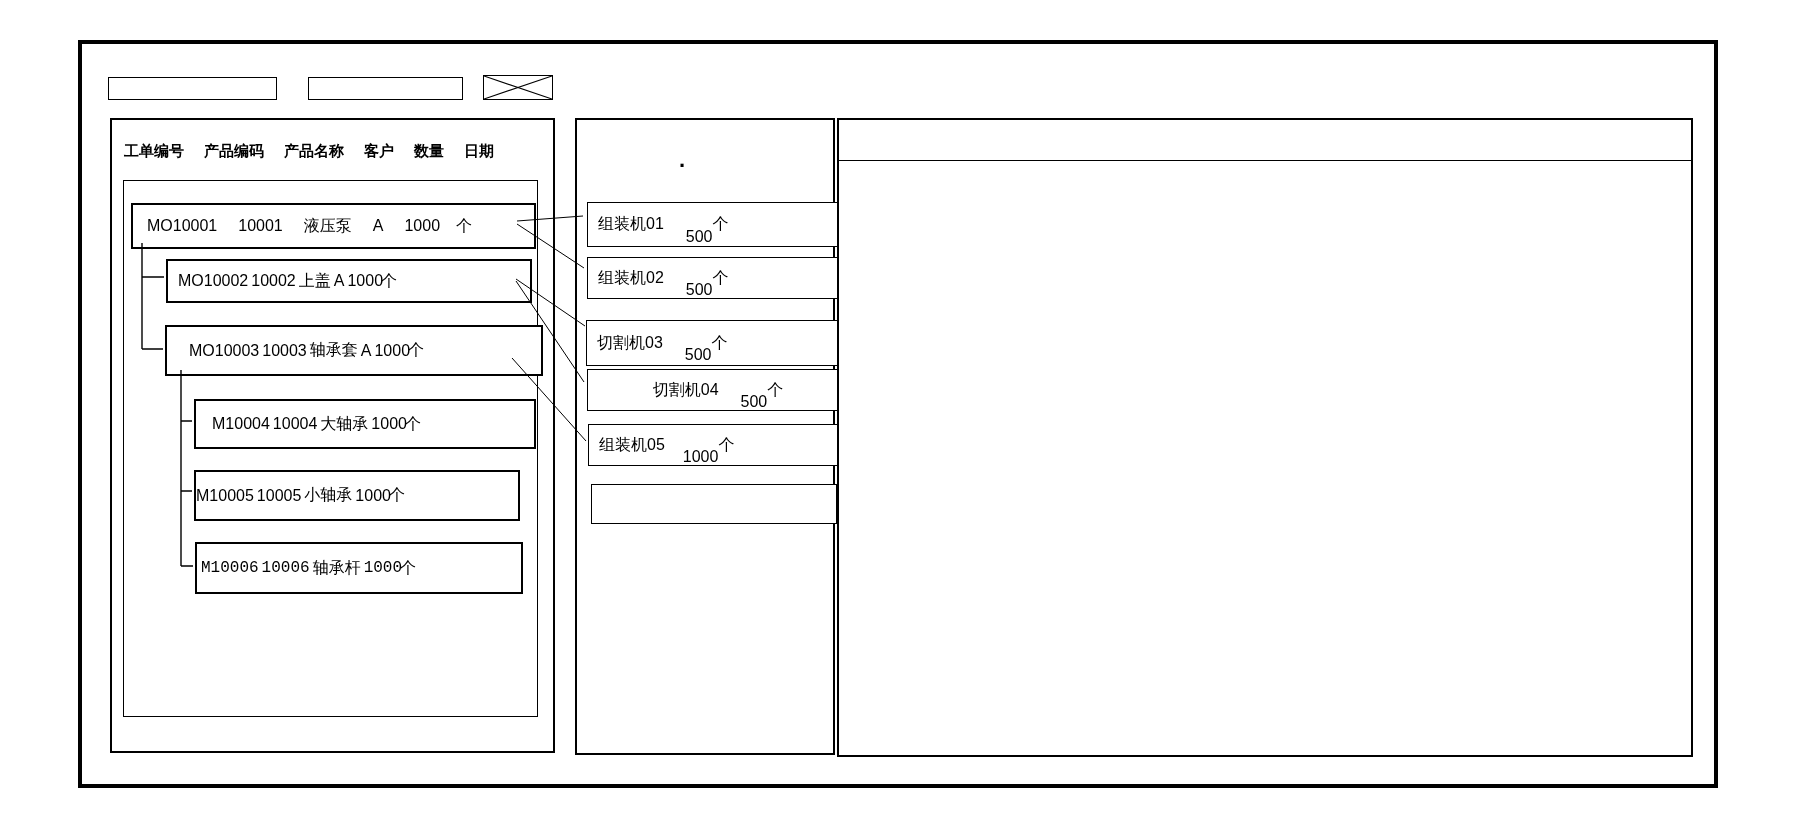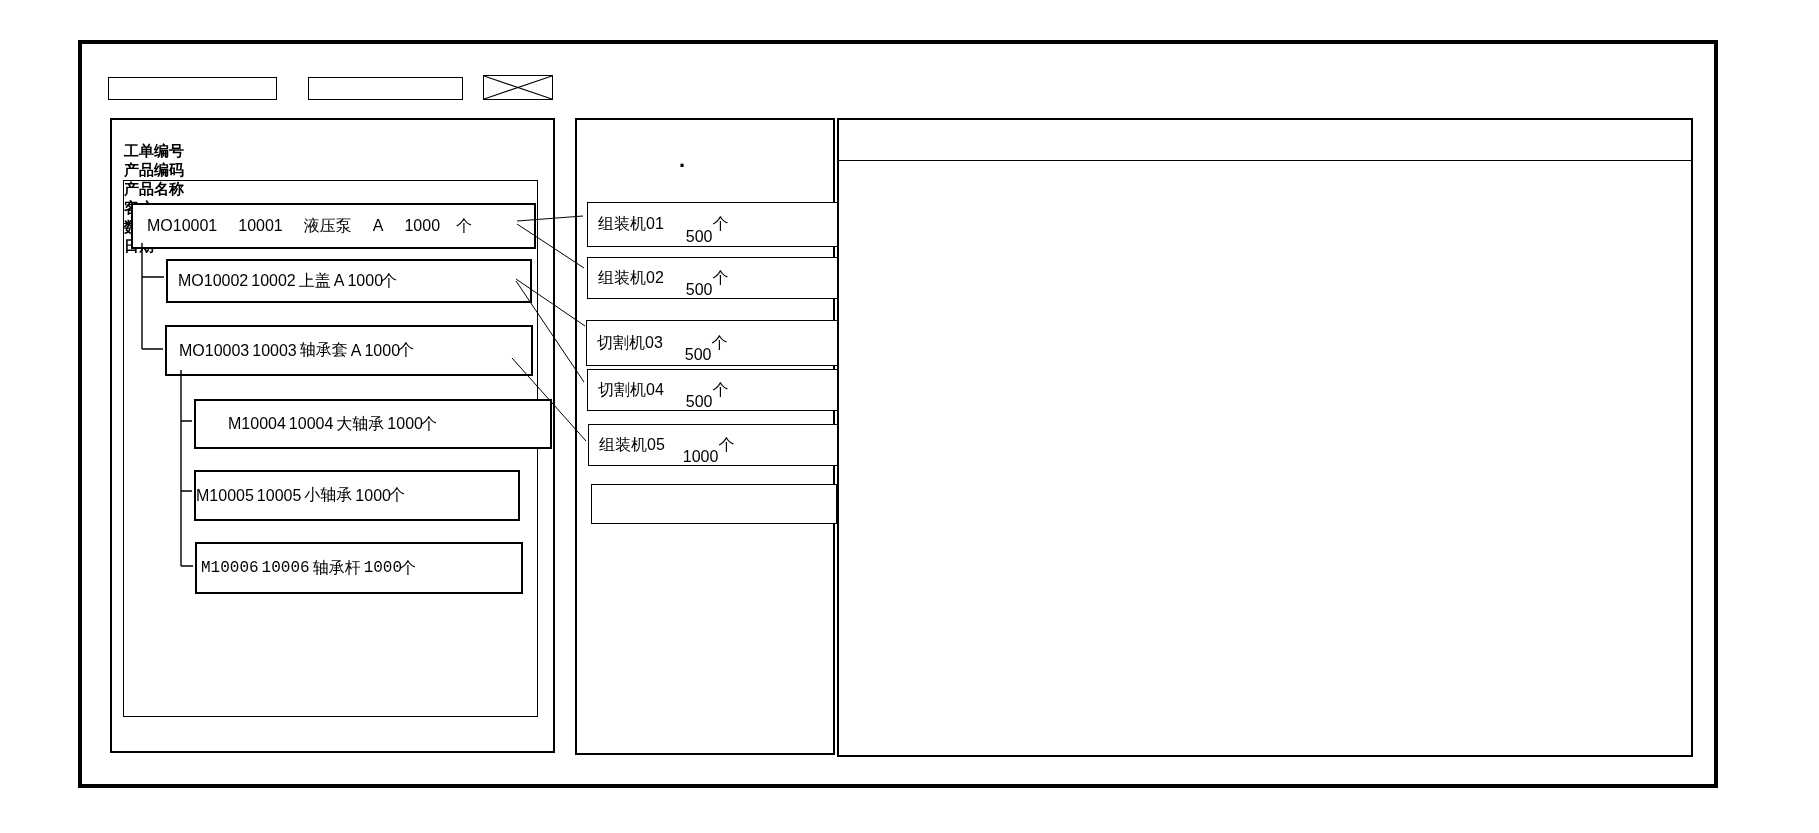--- a/index.html
+++ b/index.html
@@ -19,48 +19,48 @@
   .xbox svg { display:block; width:100%; height:100%; }
   
   .panel { border:2px solid #000; background:#fff; }
   .left-panel  { left:110px; top:118px; width:445px; height:635px; }
   .mid-panel   { left:575px; top:118px; width:260px; height:637px; }
   .right-panel { left:837px; top:118px; width:856px; height:639px; }
   .divider { position:absolute; left:0; top:40px; width:100%; height:0; border-top:1.5px solid #000; }
   
   .col-headers {
     position:absolute; left:12px; top:22px; display:flex; column-gap:20px;
-    font-size:15px; font-weight:bold; white-space:nowrap;flex-direction:column;
+    font-size:15px; font-weight:bold; white-space:nowrap;
   }
   
   .tree-box { position:absolute; left:11px; top:60px; width:413px; height:535px; border:1.5px solid #000; }
   
   .wo-row {
     position:absolute; border:2px solid #000; background:#fff;
     display:flex; align-items:center; column-gap:3px;
     font-size:16px; white-space:nowrap;
   }
   .wo-row-1 { left:19px; top:83px;  width:387px; height:42px; padding-left:14px; column-gap:21px; }
   .wo-row-2 { left:54px; top:139px; width:352px; height:40px; padding-left:10px; }
-  .wo-row-3 { left:53px; top:205px; width:352px; height:47px; padding-left:12px; }
-  .wo-row-4 { left:82px; top:279px; width:322px; height:46px; padding-left:32px; }
+  .wo-row-3 { left:53px; top:205px; width:352px; height:47px; padding-left:22px; }
+  .wo-row-4 { left:82px; top:279px; width:322px; height:46px; padding-left:16px; }
   .wo-row-5 { left:82px; top:350px; width:322px; height:47px; }
   .wo-row-6 { left:83px; top:422px; width:320px; height:48px; padding-left:4px;font-family:Liberation Mono, monospace; }
   .wo-row .unit { margin-left:-5px; }
   
   .machine {
     position:absolute; border:1.5px solid #000; background:#fff;
     display:flex; align-items:center; 
     font-size:16px; padding-left:10px; white-space:nowrap;
   }
   .machine .qty { margin-left:22px;margin-top:24px; }
   .machine-1 { left:10px; top:82px;  width:240px; height:43px; }
   .machine-2 { left:10px; top:137px; width:240px; height:40px; }
   .machine-3 { left:9px;  top:200px; width:241px; height:44px; }
-  .machine-4 { left:10px; top:249px; width:240px; height:40px; }
+  .machine-4 { left:10px; top:249px; width:240px; height:40px;justify-content:center; }
   .machine-5 { left:11px; top:304px; width:239px; height:40px; }
   .machine-6 { left:14px; top:364px; width:234px; height:38px; }
   .machine-5 .qty { margin-left:18px; }
   
   .dot-mark {
     position:absolute; left:102px; top:30px; width:12px; height:20px;
     font-size:22px; font-weight:bold; line-height:20px;
   }
   
   .links { left:0; top:0; width:1819px; height:833px; pointer-events:none; }

